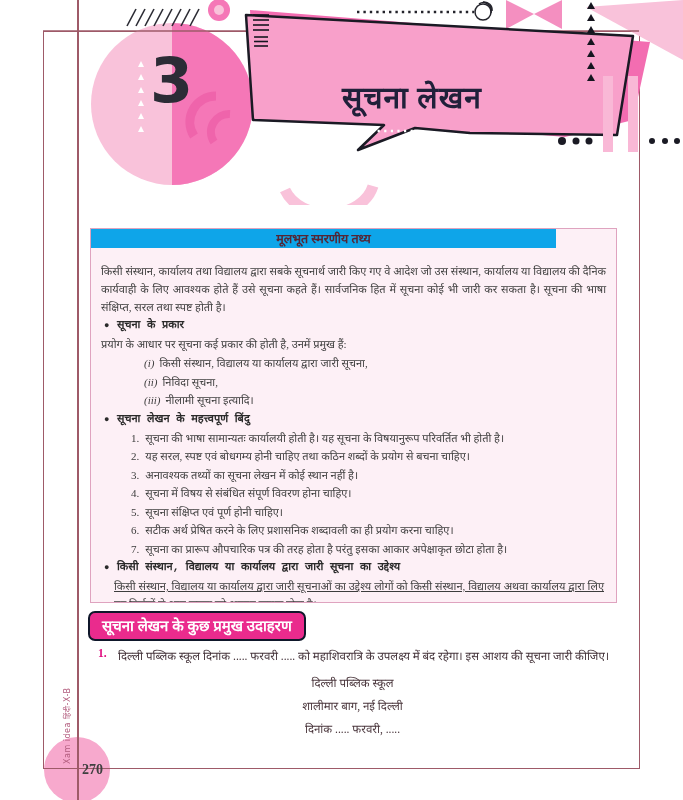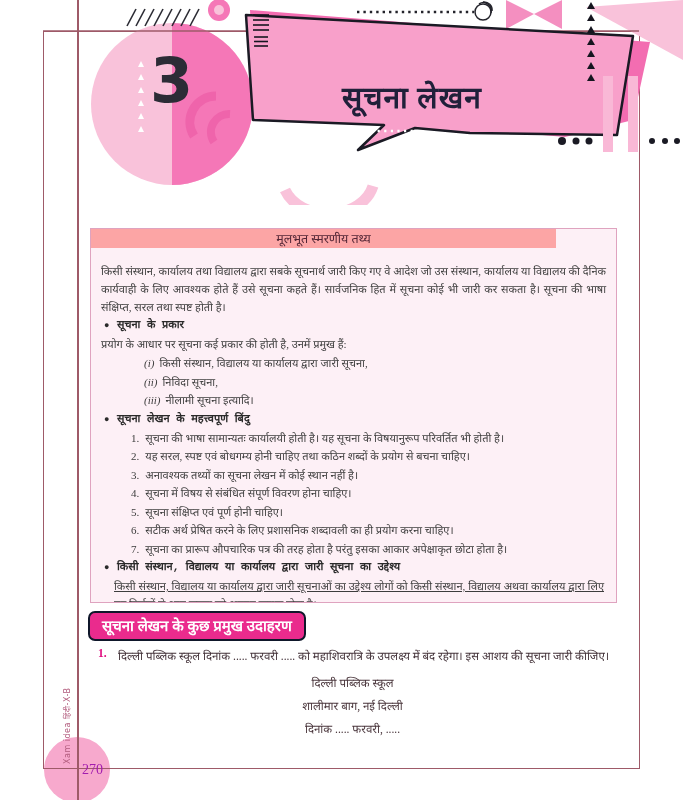--- a/index.html
+++ b/index.html
@@ -4,35 +4,35 @@
 <style>
   html,body{margin:0;padding:0;background:#ffffff;}
   .page{position:relative;width:683px;height:800px;background:#ffffff;overflow:hidden;
         font-family:"Liberation Serif","DejaVu Serif",serif;}
   
   .frame{position:absolute;left:43px;top:31px;width:595px;height:736px;
          border:1.4px solid #9e5a68;z-index:2;pointer-events:none;}
   .spine-line{position:absolute;left:77px;top:0;width:2px;height:800px;background:#9e5a68;z-index:2;}
   .bottom-circle{position:absolute;left:44px;top:737px;width:66px;height:66px;border-radius:50%;
                  background:#f7a9cd;z-index:1;}
-  .page-number{position:absolute;left:82px;top:762px;z-index:3;font-weight:normal;font-size:14px;color:#a21caf;}
+  .page-number{position:absolute;left:82px;top:762px;z-index:3;font-weight:bold;font-size:14px;color:#404040;}
   .spine-text{position:absolute;left:62px;top:636px;height:128px;z-index:3;
               writing-mode:vertical-rl;transform:rotate(180deg);
               font-family:"DejaVu Sans",sans-serif;font-size:8px;color:#b25c7d;letter-spacing:.5px;}
   
   .header-svg{position:absolute;left:0;top:0;z-index:3;}
   .chapter-number{position:absolute;left:150px;top:44px;z-index:4;
                   font-family:"DejaVu Sans",sans-serif;font-weight:900;font-size:62px;color:#2c2c36;}
   .chapter-title{position:absolute;left:262px;top:76px;width:300px;z-index:4;text-align:center;
                  font-weight:bold;font-size:30px;color:#20203a;letter-spacing:1px;}
   
   .facts-box{position:absolute;left:90px;top:228px;width:527px;height:375px;z-index:2;
              background:#fdf0f6;border:1px solid #dfa3bf;box-sizing:border-box;overflow:hidden;}
-  .facts-heading{height:19px;margin-right:60px;background:#fca5a5;display:flex;align-items:center;justify-content:center;
-                 font-weight:normal;font-size:12.5px;color:#532636;}
+  .facts-heading{height:19px;margin-right:60px;background:#0ea5e9;display:flex;align-items:center;justify-content:center;
+                 font-weight:bold;font-size:12.5px;color:#532636;}
   .facts-body{padding:14px 10px 0 10px;font-size:11px;color:#3d3d3d;}
   .intro{margin:0;text-align:justify;line-height:18px;}
   .bullet-row{display:flex;margin-left:3px;line-height:19px;}
   .bullet-dot{width:13px;color:#2a2a2a;font-size:9px;line-height:19px;}
   .bullet-title{font-weight:bold;color:#2a2a2a;font-family:Liberation Mono, monospace;}
   .lead-line{line-height:19px;}
   .roman-item{margin-left:43px;line-height:18.5px;}
   .roman-marker{font-style:italic;margin-right:5px;}
   .num-item{margin-left:30px;line-height:18.5px;text-align:justify;margin-right:4px;}
   .num-marker{margin-right:6px;}

